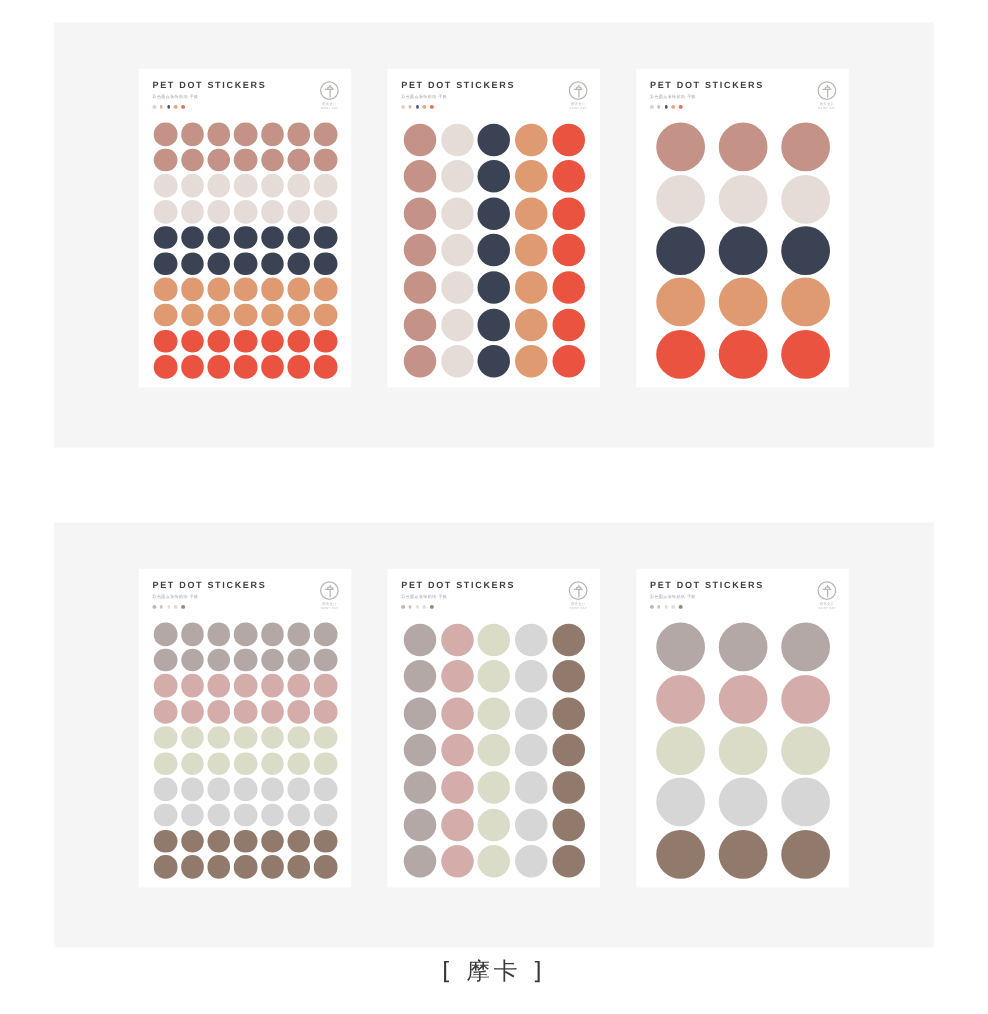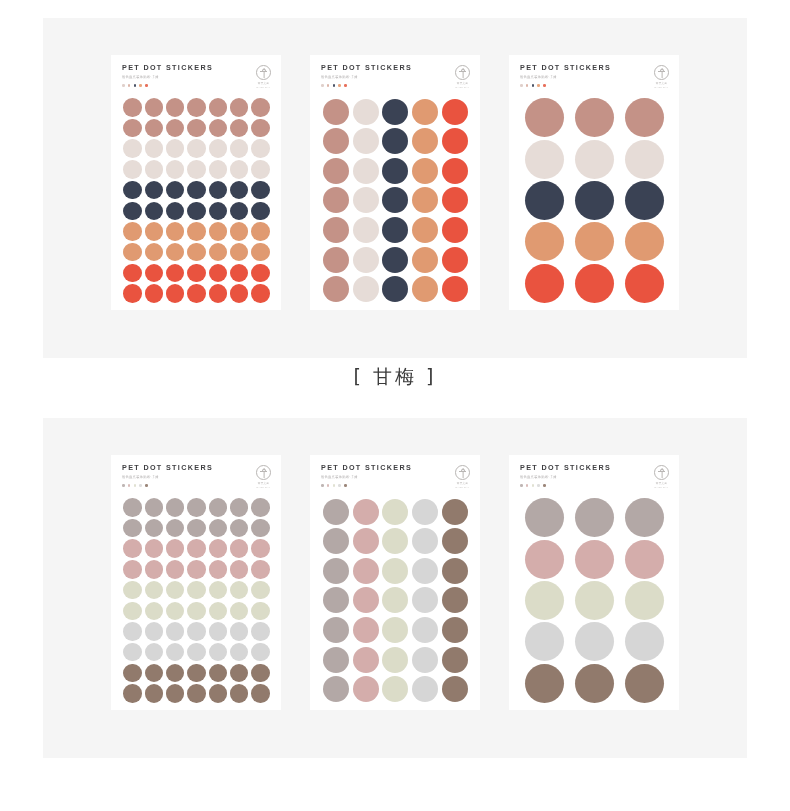--- a/index.html
+++ b/index.html
@@ -357,21 +357,20 @@
             <div class="dot" style="background: rgb(224, 154, 113);"></div>
             <div class="dot" style="background: rgb(224, 154, 113);"></div>
             <div class="dot" style="background: rgb(224, 154, 113);"></div>
             <div class="dot" style="background: rgb(233, 83, 63);"></div>
             <div class="dot" style="background: rgb(233, 83, 63);"></div>
             <div class="dot" style="background: rgb(233, 83, 63);"></div>
           </div>
         </div>
       </div>
   </div>
-  <div class="caption" id="caption-sweet-plum" style="color: rgb(58, 58, 58);">[ 甘梅 ]</div>
 
   <div class="panel" id="panel-mocha" style="background: rgb(245, 245, 245);">
     <div class="sheets-row">
         <div class="sheet" style="background: rgb(255, 255, 255);">
           <div class="sheet-head">
             <div class="head-left">
               <div class="brand-title">PET DOT STICKERS</div>
               <div class="brand-sub">彩色圆点装饰贴纸·手账</div>
               <div class="swatch-strip">
                 <i style="background: rgb(191, 182, 180);"></i>
@@ -555,14 +554,15 @@
             <div class="dot" style="background: rgb(214, 214, 214);"></div>
             <div class="dot" style="background: rgb(214, 214, 214);"></div>
             <div class="dot" style="background: rgb(214, 214, 214);"></div>
             <div class="dot" style="background: rgb(145, 122, 108);"></div>
             <div class="dot" style="background: rgb(145, 122, 108);"></div>
             <div class="dot" style="background: rgb(145, 122, 108);"></div>
           </div>
         </div>
       </div>
   </div>
+  <div class="caption" id="caption-mocha" style="color: rgb(58, 58, 58);">[ 摩卡 ]</div>
 
 </div>
 
 </body></html>

